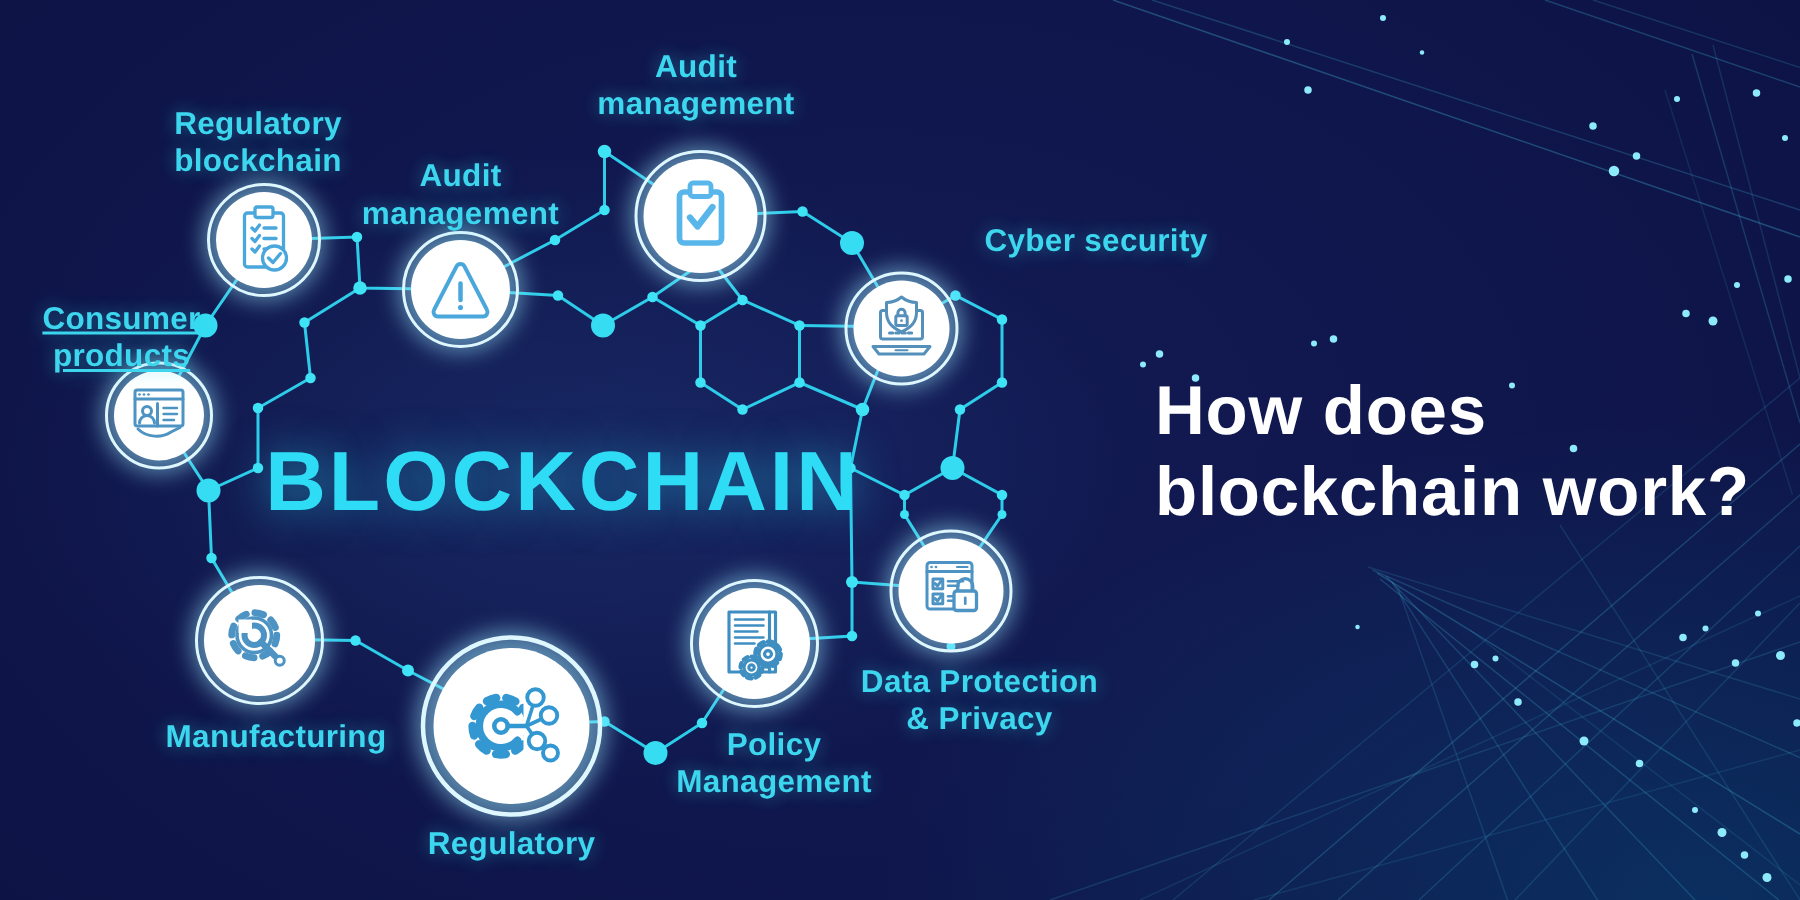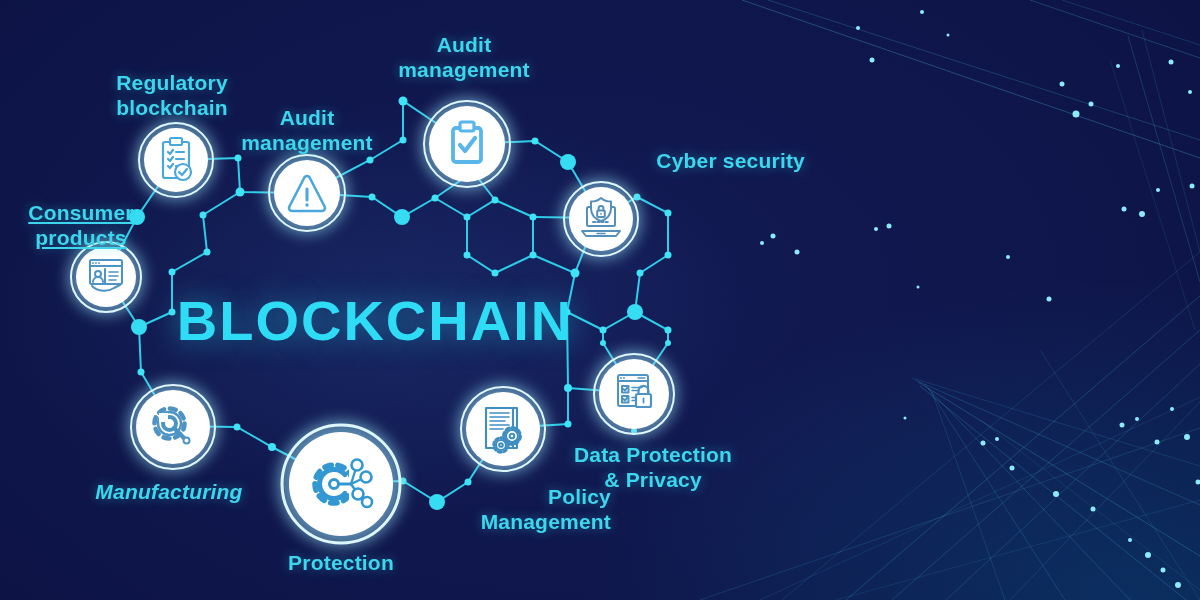--- a/index.html
+++ b/index.html
@@ -344,20 +344,22 @@
     </g>
   </g>
 </svg>
 
 <div class="label" style="left:1px;top:200px;width:160px;text-decoration:underline;">Consumer products</div>
 <div class="label" style="left:92px;top:70px;width:160px;">Regulatory blockchain</div>
 <div class="label" style="left:232px;top:105px;width:150px;">Audit management</div>
 <div class="label" style="left:384px;top:32px;width:160px;">Audit management</div>
 <div class="label left" style="left:585px;top:148px;width:220px;">Cyber security</div>
 <div class="label" style="left:567px;top:442px;width:172px;">Data Protection &amp; Privacy</div>
-<div class="label" style="left:421px;top:484px;width:190px;text-align:right;">Policy Management</div>
-<div class="label" style="left:251px;top:550px;width:180px;">Protection</div>
-<div class="label" style="left:79px;top:479px;width:180px;font-style:italic;">Manufacturing</div>
+<div class="label" style="left:421px;top:484px;width:190px;">Policy Management</div>
+<div class="label" style="left:251px;top:550px;width:180px;">Regulatory</div>
+<div class="label" style="left:94px;top:479px;width:180px;">Manufacturing</div>
 
 <div class="title">BLOCKCHAIN</div>
 
 <div class="heading">
+  <div>How does</div>
+  <div>blockchain work?</div>
 </div>
 
 </body></html>

